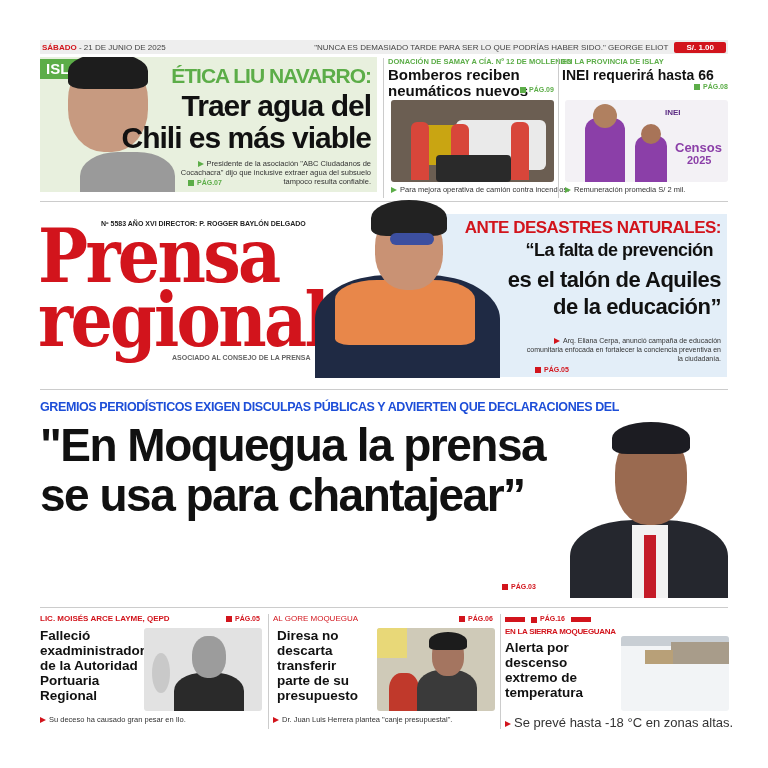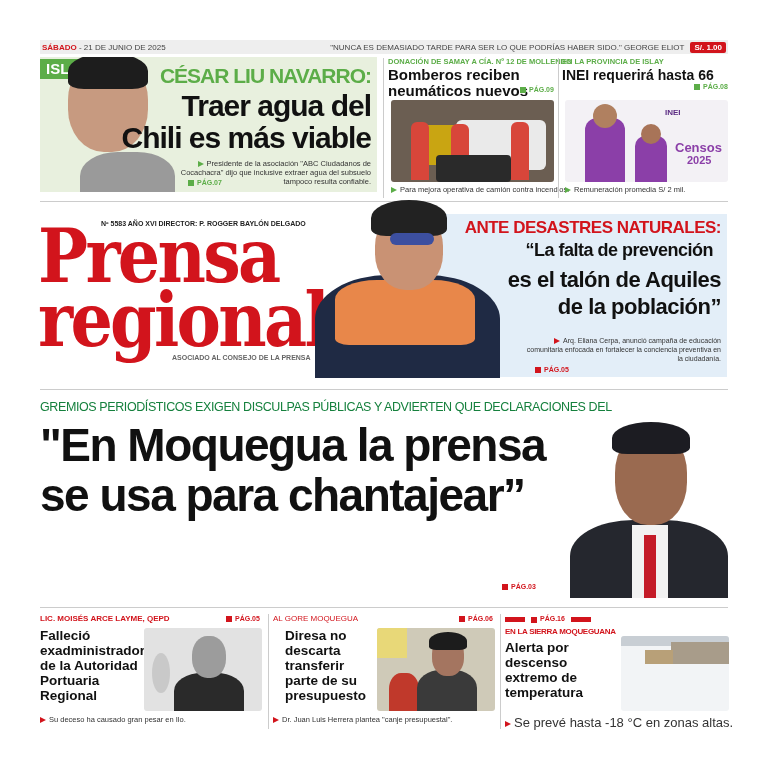--- a/index.html
+++ b/index.html
@@ -1,21 +1,21 @@
 <!DOCTYPE html>
 <html><head>
 <meta charset="utf-8">
 <style>
 *{box-sizing:border-box;margin:0;padding:0}
 body{width:768px;height:768px;background:#fff;font-family:"Liberation Sans",sans-serif;position:relative;overflow:hidden;color:#111}
 .abs{position:absolute}
 .topbar{left:40px;top:40px;width:688px;height:14px;background:#eeeeee;font-size:8px;display:flex;align-items:center;justify-content:space-between;padding:0 2px}
 .topbar .day{color:#d2141c;font-weight:bold}
 .topbar .date{color:#444}
-.price{background:#d2141c;color:#fff;font-weight:bold;font-size:8px;padding:1px 4px;border-radius:2px;margin-left:6px}
+.price{background:#d2141c;color:#fff;font-weight:bold;font-size:8px;padding:1px 12px;border-radius:2px;margin-left:6px}
 .quote{color:#444;display:flex;align-items:center}
 .green{color:#5cad48}
 .red{color:#d2141c}
 .pag{font-size:7px;font-weight:bold}
 .pag::before{content:"";display:inline-block;width:6px;height:6px;margin-right:3px;vertical-align:middle;background:currentColor}
 .tri{display:inline-block;width:0;height:0;border-left:6px solid #d2141c;border-top:3.5px solid transparent;border-bottom:3.5px solid transparent;margin-right:3px;vertical-align:middle}
 .tri.g{border-left-color:#5cad48}
 .photo{overflow:hidden;border-radius:3px}
 .person{position:absolute;border-radius:50% 50% 10% 10%}
 </style>
@@ -34,21 +34,21 @@
 </div>
 
 <div class="abs" style="left:40px;top:57px;width:337px;height:135px;background:#e8f0de;overflow:hidden">
   <div class="abs" style="left:0;top:2px;width:55px;height:20px;background:#5cad48;color:#fff;font-weight:bold;font-size:15px;padding-left:6px;line-height:20px">ISLAY</div>
 
   <div class="abs" style="left:0;top:0;width:135px;height:135px">
     <div class="person" style="left:40px;top:95px;width:95px;height:60px;background:#9a9a9a;border-radius:40% 40% 0 0"></div>
     <div class="person" style="left:28px;top:0;width:80px;height:95px;background:#c79a80;border-radius:45%"></div>
     <div class="person" style="left:28px;top:-4px;width:80px;height:36px;background:#1d1d1d;border-radius:50% 50% 20% 20%"></div>
   </div>
-  <div class="abs" style="right:6px;top:7px;font-size:21px;font-weight:bold;color:#5cad48;letter-spacing:-1px">CÉSAR LIU NAVARRO:</div>
+  <div class="abs" style="right:6px;top:7px;font-size:21px;font-weight:bold;color:#5cad48;letter-spacing:-1px">ÉTICA LIU NAVARRO:</div>
   <div class="abs" style="right:6px;top:32px;font-size:30px;font-weight:bold;letter-spacing:-1px">Traer agua del</div>
   <div class="abs" style="right:6px;top:64px;font-size:30px;font-weight:bold;letter-spacing:-1px">Chili es más viable</div>
   <div class="abs" style="right:6px;top:102px;width:195px;font-size:7.5px;text-align:right;line-height:9px;color:#333"><span class="tri g"></span><span>Presidente de la asociación "ABC Ciudadanos de Cocachacra" dijo que inclusive extraer agua del subsuelo tampoco resulta confiable.</span></div>
   <div class="abs pag green" style="left:148px;top:122px">PÁG.07</div>
 </div>
 
 <div class="abs" style="left:383px;top:58px;width:1px;height:140px;background:#ccc"></div>
 
 <div class="abs" style="left:388px;top:57px;width:170px;height:140px">
   <div style="font-size:7.5px;font-weight:bold;color:#5cad48;white-space:nowrap">DONACIÓN DE SAMAY A CÍA. Nº 12 DE MOLLENDO</div>
@@ -88,37 +88,37 @@
 
 <div class="abs" style="left:101px;top:220px;font-size:7px;font-weight:bold;color:#222">Nº 5583 AÑO XVI DIRECTOR: P. ROGGER BAYLÓN DELGADO</div>
 <div class="abs" style="left:38px;top:218px;font-family:'DejaVu Serif',serif;font-weight:bold;font-size:74px;color:#d2141c;letter-spacing:-3px;line-height:76px;transform:scaleX(0.9);transform-origin:left top">Prensa</div>
 <div class="abs" style="left:38px;top:282px;font-family:'DejaVu Serif',serif;font-weight:bold;font-size:74px;color:#d2141c;letter-spacing:-3px;line-height:76px;transform:scaleX(0.9);transform-origin:left top">regional</div>
 <div class="abs" style="left:172px;top:354px;width:140px;overflow:hidden;white-space:nowrap;font-size:7px;font-weight:bold;color:#666">ASOCIADO AL CONSEJO DE LA PRENSA PERUANA</div>
 
 <div class="abs" style="left:415px;top:214px;width:312px;height:163px;background:#e3eef8">
   <div class="abs" style="right:6px;top:4px;font-size:17px;font-weight:bold;color:#d2141c;letter-spacing:-0.5px">ANTE DESASTRES NATURALES:</div>
   <div class="abs" style="right:14px;top:26px;font-size:18px;font-weight:bold;letter-spacing:-0.5px">“La falta de prevención</div>
   <div class="abs" style="right:6px;top:53px;font-size:22px;font-weight:bold;letter-spacing:-0.5px">es el talón de Aquiles</div>
-  <div class="abs" style="right:6px;top:80px;font-size:22px;font-weight:bold;letter-spacing:-0.5px">de la población”</div>
+  <div class="abs" style="right:6px;top:80px;font-size:22px;font-weight:bold;letter-spacing:-0.5px">de la educación”</div>
   <div class="abs" style="right:6px;top:122px;width:200px;font-size:7px;text-align:right;line-height:9px;color:#333"><span class="tri"></span><span>Arq. Eliana Cerpa, anunció campaña de educación comunitaria enfocada en fortalecer la conciencia preventiva en la ciudadanía.</span></div>
   <div class="abs pag red" style="left:120px;top:152px">PÁG.05</div>
 </div>
 
 <div class="abs" style="left:305px;top:195px;width:200px;height:183px;overflow:hidden">
   <div class="person" style="left:10px;top:80px;width:185px;height:110px;background:#1f2a44;border-radius:40% 40% 0 0"></div>
   <div class="person" style="left:30px;top:85px;width:140px;height:65px;background:#e8874a;border-radius:30% 30% 10% 10%"></div>
   <div class="person" style="left:70px;top:15px;width:68px;height:80px;background:#c99274;border-radius:45%"></div>
   <div class="person" style="left:66px;top:5px;width:76px;height:36px;background:#222;border-radius:50% 50% 20% 20%"></div>
   <div class="abs" style="left:85px;top:38px;width:44px;height:12px;background:#3c4fa0;border-radius:6px"></div>
 </div>
 
 <div class="abs" style="left:40px;top:389px;width:688px;height:1px;background:#ccc"></div>
 
 <div class="abs" style="left:40px;top:400px;width:688px;height:200px">
-  <div style="font-size:12.5px;font-weight:normal;color:#15803d;letter-spacing:-0.4px;line-height:14px;white-space:nowrap">GREMIOS PERIODÍSTICOS EXIGEN DISCULPAS PÚBLICAS Y ADVIERTEN QUE DECLARACIONES DEL</div>
+  <div style="font-size:12.5px;font-weight:bold;color:#1d4ed8;letter-spacing:-0.4px;line-height:14px;white-space:nowrap">GREMIOS PERIODÍSTICOS EXIGEN DISCULPAS PÚBLICAS Y ADVIERTEN QUE DECLARACIONES DEL</div>
   <div style="font-size:46px;font-weight:bold;line-height:50px;letter-spacing:-1.5px;margin-top:6px;white-space:nowrap">"En Moquegua la prensa</div>
   <div style="font-size:46px;font-weight:bold;line-height:50px;letter-spacing:-1.5px;white-space:nowrap">se usa para chantajear”</div>
   <div class="abs pag red" style="left:462px;top:183px">PÁG.03</div>
 </div>
 
 <div class="abs" style="left:570px;top:420px;width:158px;height:178px;overflow:hidden">
   <div class="person" style="left:0;top:100px;width:158px;height:90px;background:#25272e;border-radius:40% 40% 0 0"></div>
   <div class="abs" style="left:62px;top:105px;width:36px;height:75px;background:#f2f2f2"></div>
   <div class="abs" style="left:74px;top:115px;width:12px;height:65px;background:#c41c28"></div>
   <div class="person" style="left:45px;top:10px;width:72px;height:95px;background:#9a6a50;border-radius:45%"></div>
@@ -143,21 +143,21 @@
     <div class="abs" style="left:8px;top:25px;width:18px;height:40px;background:#c9c9c9;border-radius:50%"></div>
   </div>
   <div class="abs" style="left:0;top:101px;font-size:7.5px;color:#333;white-space:nowrap"><span class="tri"></span><span>Su deceso ha causado gran pesar en Ilo.</span></div>
 </div>
 
 <div class="abs" style="left:268px;top:614px;width:1px;height:115px;background:#ccc"></div>
 
 <div class="abs" style="left:273px;top:614px;width:225px;height:118px">
   <div style="font-size:8px;font-weight:normal;color:#d2141c">AL GORE MOQUEGUA</div>
   <div class="abs pag red" style="left:186px;top:1px">PÁG.06</div>
-  <div class="abs" style="left:12px;top:14px;font-size:13.5px;font-weight:bold;line-height:15px">
+  <div class="abs" style="left:4px;top:14px;font-size:13.5px;font-weight:bold;line-height:15px">
     <div>Diresa no</div>
       <div>descarta</div>
       <div>transferir</div>
       <div>parte de su</div>
       <div>presupuesto</div>
   </div>
   <div class="abs photo" style="left:104px;top:14px;width:118px;height:83px;background:#cfcab8">
     <div class="abs" style="left:0;top:0;width:30px;height:30px;background:#e8d878"></div>
     <div class="person" style="left:12px;top:45px;width:30px;height:40px;background:#c0392b;border-radius:40% 40% 0 0"></div>
     <div class="person" style="left:40px;top:42px;width:60px;height:45px;background:#3a3a3a;border-radius:40% 40% 0 0"></div>

